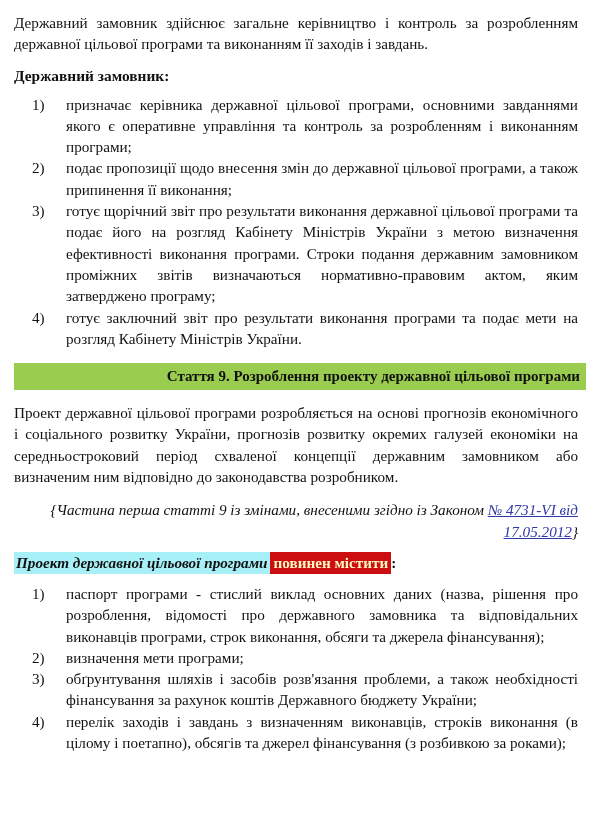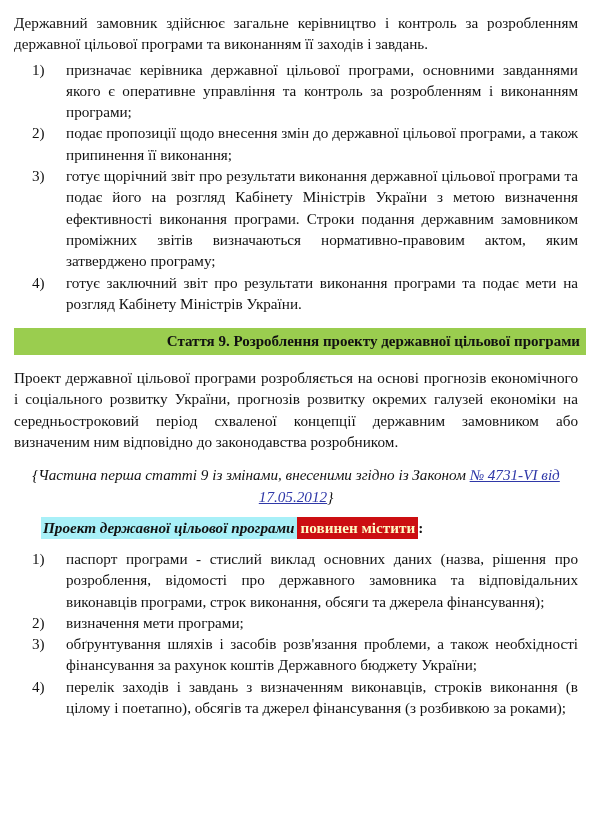--- a/index.html
+++ b/index.html
@@ -72,57 +72,57 @@
     margin: 14px -8px 12px 0;
     display: block;
     text-align: right;
   }
   
   .note {
     font-style: italic;
     font-size: 15.2px;
     line-height: 21.3px;
     margin: 12px 0 10px 0;
-    text-align: center;
+    text-align: right;
   }
   .note a,
   .note .lnk {
     color: #2f38a8;
     text-decoration: underline;
     font-style: italic;
   }
   
   .lead-line {
     margin: 10px 0 10px 0;
     font-size: 15.2px;
     line-height: 21px;
     white-space: nowrap;
   }
   .hl-cyan {
     background: #A8F0F8;
     font-style: italic;
     font-weight: bold;
     padding: 2px 2px 3px 2px;
-    margin-left: 27px;
   }
   .hl-red {
     background: #CC0E11;
     color: #ffffff;
     font-weight: bold;
     padding: 2px 3px 3px 4px;
   }
   .colon-plain { color: #111111; font-weight: bold; }
 </style>
 </head>
 <body>
 
 <div class="page">
 
   <p class="para">Державний замовник здійснює загальне керівництво і контроль за розробленням державної цільової програми та виконанням її заходів і завдань.</p>
 
+  <p class="heading-bold">Державний замовник:</p>
 
   <ul class="numlist" id="duties-list">
       <li>
         <span class="marker">1)</span>
         <span class="txt">призначає керівника державної цільової програми, основними завданнями якого є оперативне управління та контроль за розробленням і виконанням програми;</span>
       </li>
       <li>
         <span class="marker">2)</span>
         <span class="txt">подає пропозиції щодо внесення змін до державної цільової програми, а також припинення її виконання;</span>
       </li>

